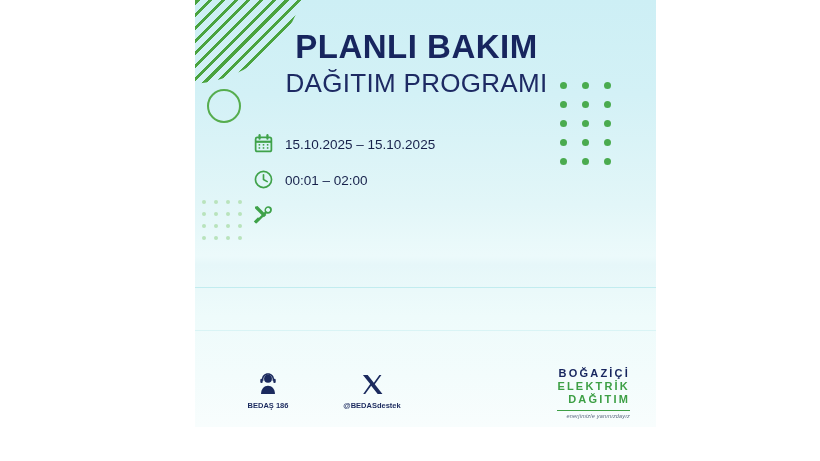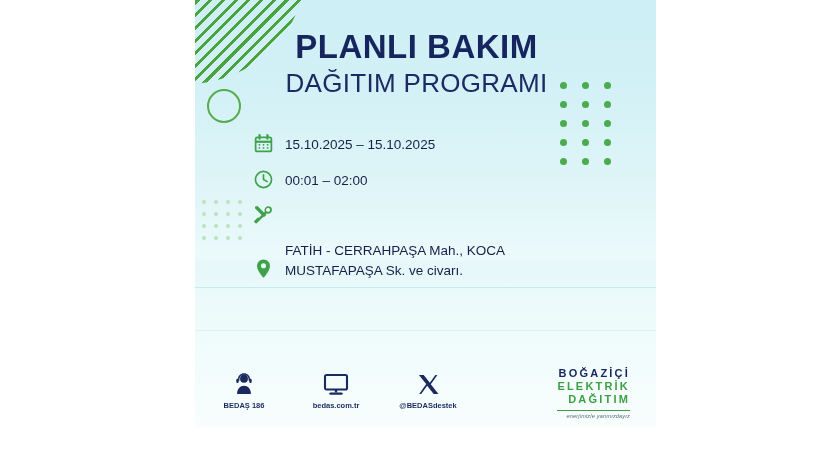--- a/index.html
+++ b/index.html
@@ -154,24 +154,24 @@
   
   #footer {
     position: absolute;
     left: 0;
     top: 371px;
     width: 443px;
     height: 50px;
   }
   #social {
     position: absolute;
-    left: 16px;
+    left: 40px;
     top: 0;
     display: flex;
-    gap: 26px;
+    gap: 38px;
   }
   .social-item {
     width: 66px;
     text-align: center;
   }
   .social-item .sico {
     height: 26px;
     display: flex;
     align-items: center;
     justify-content: center;
@@ -292,59 +292,40 @@
 
     <div class="info-row">
       <span class="ico">
         <svg width="22" height="22" viewBox="0 0 24 24" fill="#3fa24a">
           <path d="M3.2 3.0 L6.0 2.2 L15.6 11.9 L13.0 14.5 L3.4 4.9 Z M2.0 19.0 L6.6 14.4 L8.9 16.7 L4.3 21.3 Z"></path>
           <path d="M20.8 3.6 C19.0 2.1 16.3 2.3 14.8 3.9 C13.6 5.2 13.4 7.0 14.0 8.5 L3.0 19.5 L4.9 21.4 L15.9 10.4 C17.4 11.0 19.2 10.7 20.4 9.5 C22.0 8.0 22.2 5.4 20.8 3.6 Z M19.1 8.0 C18.2 8.9 16.8 8.9 15.9 8.0 C15.0 7.1 15.0 5.7 15.9 4.8 C16.8 3.9 18.2 3.9 19.1 4.8 C20.0 5.7 20.0 7.1 19.1 8.0 Z"></path>
         </svg>
       </span>
     </div>
 
-    <div class="info-row addr">
-      <span class="ico">
-        <svg width="21" height="23" viewBox="0 0 24 24" fill="#3fa24a">
-          <path d="M12 1.6 C7.9 1.6 4.6 4.9 4.6 9.0 C4.6 14.6 12 22.6 12 22.6 C12 22.6 19.4 14.6 19.4 9.0 C19.4 4.9 16.1 1.6 12 1.6 Z"></path>
-          <circle cx="12" cy="8.9" r="2.9" fill="#e6f7f9"></circle>
-        </svg>
-      </span>
-      <span class="txt">FATİH - CERRAHPAŞA Mah., KOCA MUSTAFAPAŞA Sk. ve civarı.</span>
-    </div>
 
   </div>
 
   <div id="footer">
 
     <div id="social">
 
       <div class="social-item">
         <div class="sico">
           <svg width="22" height="24" viewBox="0 0 24 26" fill="#1b2a5e">
             <circle cx="12" cy="7.2" r="4.3"></circle>
             <path d="M4.4 24 C4.4 18.6 7.8 15.0 12 15.0 C16.2 15.0 19.6 18.6 19.6 24 Z"></path>
             <path d="M5.4 7.6 C5.4 3.9 8.3 1.2 12 1.2 C15.7 1.2 18.6 3.9 18.6 7.6 L18.6 9.4 L17.0 9.4 L17.0 7.6 C17.0 4.8 14.8 2.8 12 2.8 C9.2 2.8 7.0 4.8 7.0 7.6 L7.0 9.4 L5.4 9.4 Z"></path>
             <rect x="3.6" y="7.4" width="2.6" height="4.6" rx="1.2"></rect>
             <rect x="17.8" y="7.4" width="2.6" height="4.6" rx="1.2"></rect>
           </svg>
         </div>
         <div class="slabel">BEDAŞ 186</div>
       </div>
 
-      <div class="social-item">
-        <div class="sico">
-          <svg width="26" height="23" viewBox="0 0 26 23" fill="none" stroke="#1b2a5e" stroke-width="2.1">
-            <rect x="2" y="2" width="22" height="14.5" rx="1.6"></rect>
-            <line x1="13" y1="16.5" x2="13" y2="19.5" stroke-width="2.4"></line>
-            <line x1="7.5" y1="20.6" x2="18.5" y2="20.6" stroke-width="2.4" stroke-linecap="round"></line>
-          </svg>
-        </div>
-        <div class="slabel">bedas.com.tr</div>
-      </div>
 
       <div class="social-item">
         <div class="sico">
           <svg width="23" height="23" viewBox="0 0 24 24" fill="#1b2a5e">
             <path d="M2.0 2.0 L9.6 11.6 L2.3 22.0 L4.4 22.0 L10.6 13.2 L17.4 22.0 L22.4 22.0 L14.4 11.7 L21.3 2.0 L19.2 2.0 L13.4 10.2 L7.0 2.0 Z"></path>
           </svg>
         </div>
         <div class="slabel">@BEDASdestek</div>
       </div>
 

